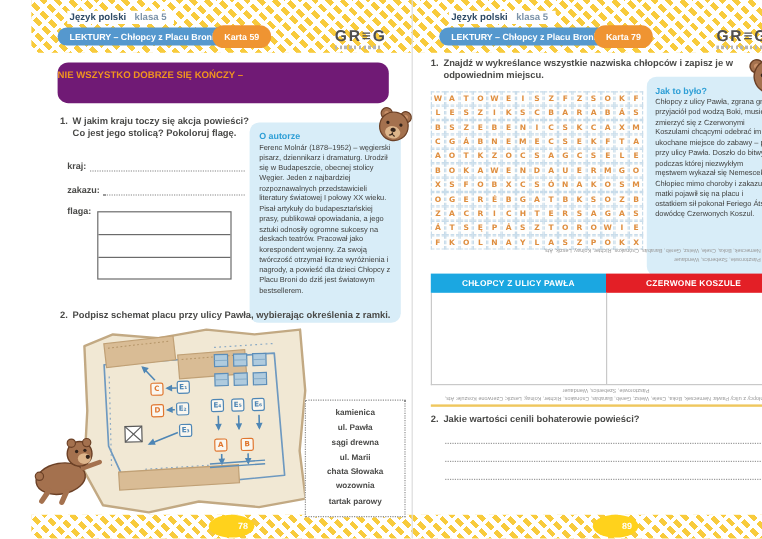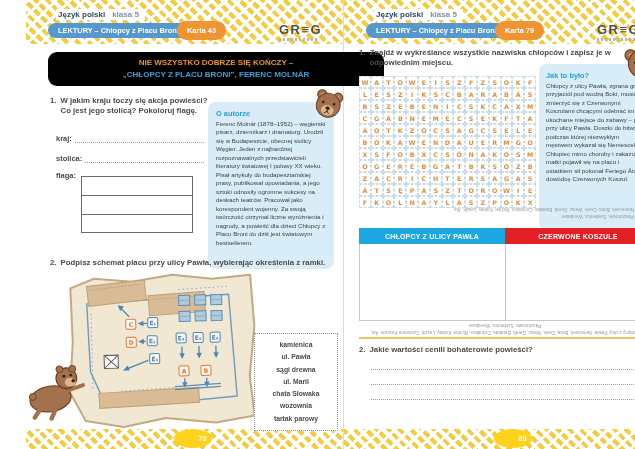--- a/index.html
+++ b/index.html
@@ -22,21 +22,21 @@
   .lekt-pill{position:absolute;top:23px;left:22px;width:176px;height:15px;background:#5598CE;border-radius:8px;color:#fff;font-size:7.4px;font-weight:bold;line-height:15px;padding-left:10px;box-sizing:border-box;white-space:nowrap;}
   .karta-badge{position:absolute;top:21px;left:151px;width:49px;height:19px;background:#EF9432;border-radius:10px;color:#fff;font-size:7.4px;font-weight:bold;text-align:center;line-height:19px;}
   .greg{position:absolute;top:22px;left:253px;color:#4F4F4F;font-weight:bold;font-size:13px;letter-spacing:1.5px;background:transparent;}
   .greg-sub{width:38px;height:3px;margin-top:1px;background:repeating-linear-gradient(90deg,#b5b5b5 0 2px,transparent 2px 4px);}
 
   
   .q{position:absolute;display:flex;gap:4px;color:#4A4A48;font-size:7.8px;font-weight:bold;line-height:1.32;}
   .qno{flex:0 0 auto;}
 
   
-  .title-box{position:absolute;left:22px;top:52px;width:336px;height:34px;background:#000000;border-radius:9px;text-align:center;padding-top:6px;box-sizing:border-box;}
+  .title-box{position:absolute;left:22px;top:52px;width:276px;height:34px;background:#701a75;border-radius:9px;text-align:left;padding-top:6px;box-sizing:border-box;}
   .title-l1{font-size:8px;font-weight:bold;color:#F0941F;}
   .title-l2{font-size:8px;font-weight:bold;color:#35A3DA;margin-top:3px;}
   .field-row{position:absolute;display:flex;align-items:flex-end;font-size:7.5px;font-weight:bold;color:#4A4A48;text-align:right;}
   .dotted-fill{flex:1;border-bottom:1.5px dotted #9a9a9a;height:8px;margin-left:3px;}
   .flag-box{position:absolute;left:55px;top:176px;width:112px;height:57px;border:1px solid #6b6b6b;background:#fff;box-sizing:border-box;}
   .flag-stripe{height:19px;border-bottom:1px solid #6b6b6b;box-sizing:border-box;}
   .flag-stripe:last-child{border-bottom:none;}
   .about-box{position:absolute;left:182px;top:102px;width:126px;height:167px;background:#D8EDF8;border-radius:8px;padding:7px 8px;box-sizing:border-box;overflow:hidden;}
   .about-title{color:#2E9FD6;font-weight:bold;font-size:7.4px;margin-bottom:2px;}
   .about-body{font-size:6.2px;line-height:1.37;color:#3F3F3D;}
@@ -75,42 +75,41 @@
 <div class="sheet">
   <div class="band band-top stripes"></div>
   <div class="band band-bottom stripes"></div>
   <div class="center-divider"></div>
 
   <div class="page page-left">
     <div class="subject-row">
       <span>Język polski</span><span class="grade">klasa 5</span>
     </div>
     <div class="lekt-pill">LEKTURY – Chłopcy z Placu Broni</div>
-    <div class="karta-badge">Karta 43</div>
+    <div class="karta-badge">Karta 59</div>
     <div class="greg">
       <div>GR≡G</div>
       <div class="greg-sub"></div>
     </div>
 
     <div class="title-box">
       <div class="title-l1">NIE WSZYSTKO DOBRZE SIĘ KOŃCZY –</div>
-      <div class="title-l2">„CHŁOPCY Z PLACU BRONI”, FERENC MOLNÁR</div>
     </div>
 
     <div class="q" style="left:24px;top:96px;width:160px;">
       <span class="qno">1.</span>
       <span>W jakim kraju toczy się akcja powieści? Co jest jego stolicą? Pokoloruj flagę.</span>
     </div>
 
     <div class="field-row" style="left:30px;top:134px;width:148px;">
       <span>kraj:</span>
       <span class="dotted-fill"></span>
     </div>
     <div class="field-row" style="left:30px;top:154px;width:148px;">
-      <span>stolica:</span>
+      <span>zakazu:</span>
       <span class="dotted-fill"></span>
     </div>
     <div class="field-row" style="left:30px;top:171px;width:40px;">
       <span>flaga:</span>
     </div>
     <div class="flag-box">
       <div class="flag-stripe"></div>
       <div class="flag-stripe"></div>
       <div class="flag-stripe"></div>
     </div>

